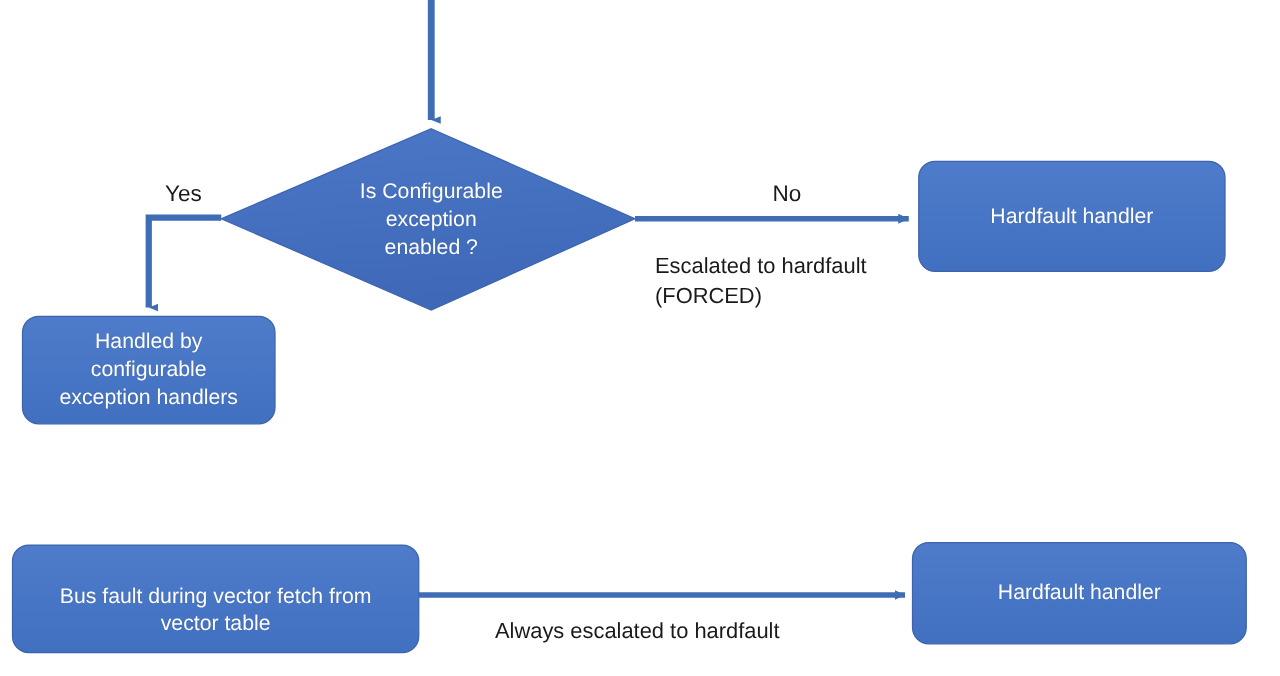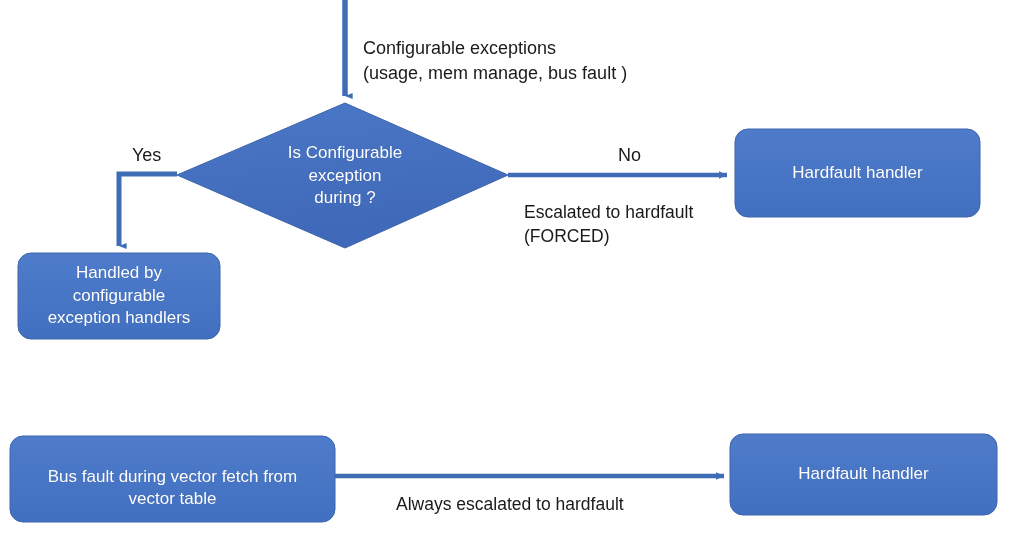--- a/index.html
+++ b/index.html
@@ -101,35 +101,33 @@
       <line x1="335" y1="476" x2="724" y2="476" stroke="#3E6CB5" stroke-width="4.5" marker-end="url(#arrowRight)"></line>
     </g>
 
     <g>
       <rect x="730" y="434" width="267" height="81" rx="13" ry="13" fill="url(#boxGrad)" stroke="#3C64AC" stroke-width="1"></rect>
     </g>
   </svg>
 
   <div class="node-label" style="left:245px; top:131px; width:200px; height:90px;">Is Configurable
 exception
-during ?</div>
+enabled ?</div>
 
   <div class="node-label" style="left:18px; top:253px; width:202px; height:86px;">Handled by
 configurable
 exception handlers</div>
 
   <div class="node-label" style="left:735px; top:129px; width:245px; height:88px;">Hardfault handler</div>
 
   <div class="node-label" style="left:10px; top:436px; width:325px; height:104px;">Bus fault during vector fetch from
 vector table</div>
 
   <div class="node-label" style="left:730px; top:434px; width:267px; height:81px;">Hardfault handler</div>
 
-  <div class="edge-label" style="left:363px; top:36px; width:420px;">Configurable exceptions
-(usage, mem manage, bus fault )</div>
 
   <div class="edge-label" style="left:132px; top:143px;text-align:right;">Yes</div>
 
   <div class="edge-label" style="left:618px; top:143px;">No</div>
 
   <div class="edge-label small" style="left:396px; top:492px; width:330px;">Always escalated to hardfault</div>
 
   <div class="edge-label small" style="left:524px; top:200px; width:300px;">Escalated to hardfault
 (FORCED)</div>
 

